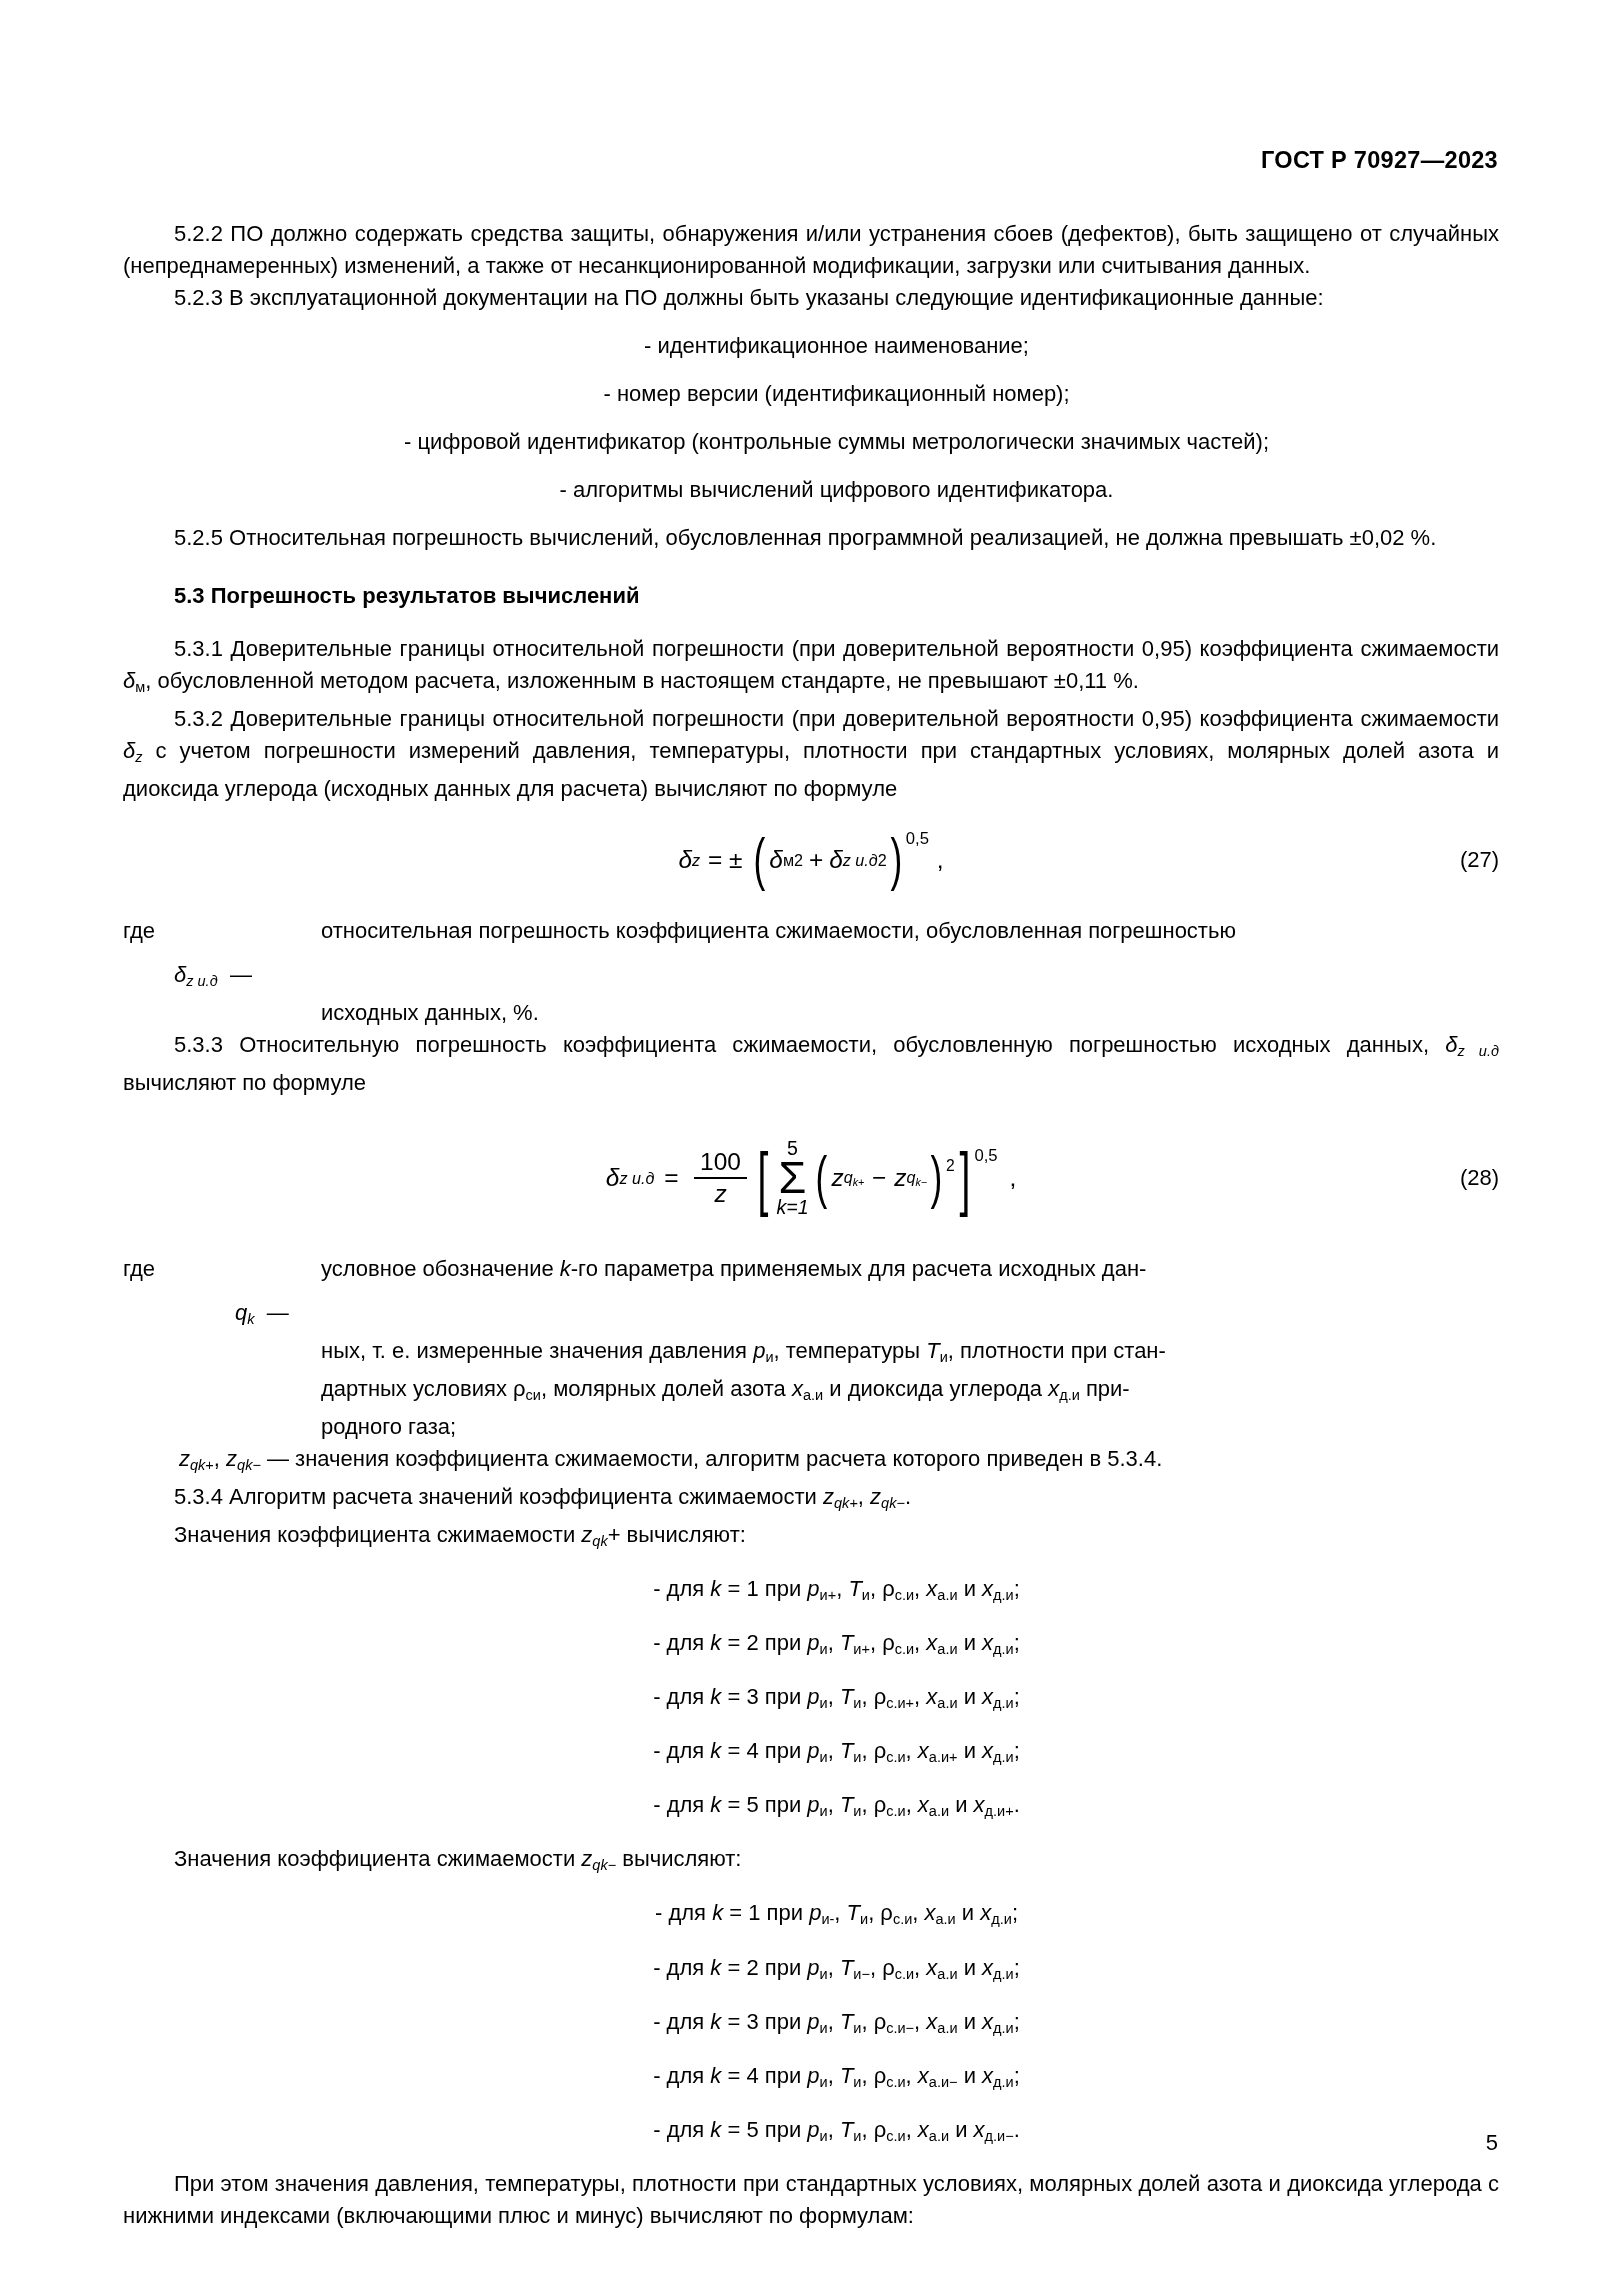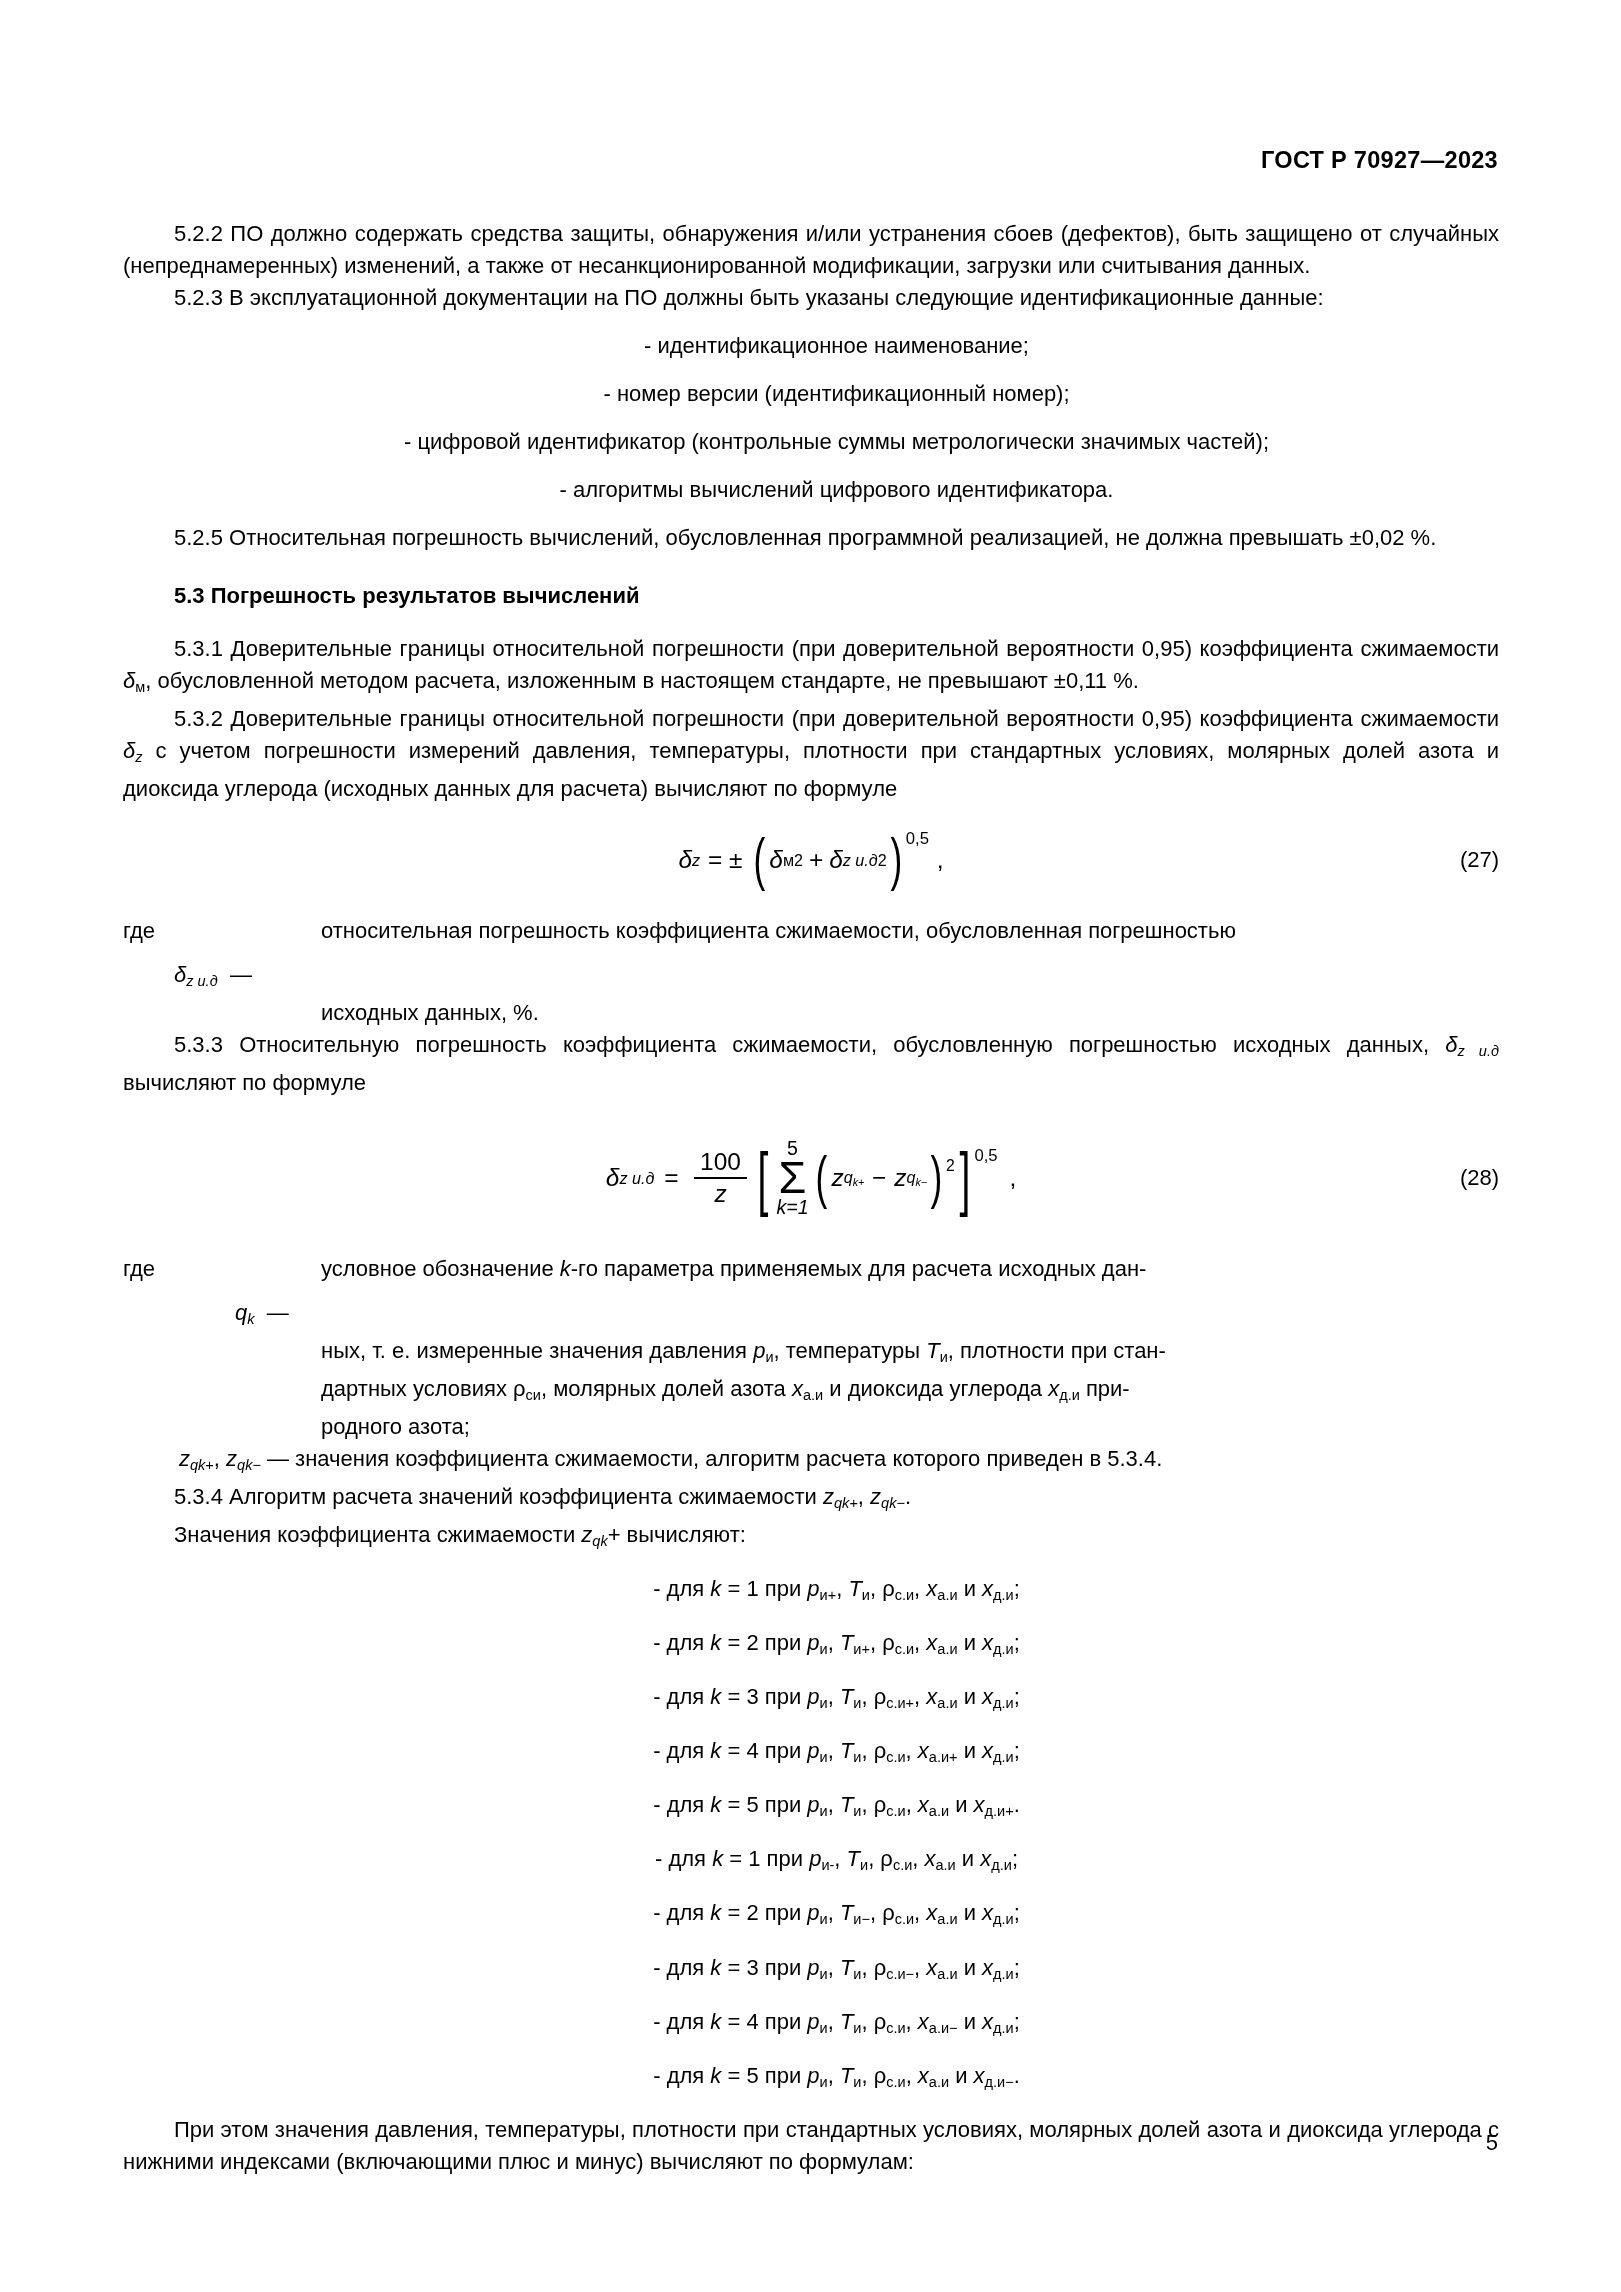--- a/index.html
+++ b/index.html
@@ -262,39 +262,40 @@
       <div class="formula-num">(28)</div>
     </div>
 
     <div class="where-block">
       <div class="where-label">где</div>
       <div class="where-sym" style="padding-left:61px;box-sizing:border-box;"><span class="it">q</span><sub class="it">k</sub> &nbsp;<span>—</span></div>
       <div class="where-text">условное обозначение <i>k</i>-го параметра применяемых для расчета исходных дан-</div>
     </div>
     <div class="where-cont" style="text-align:justify;">ных, т. е. измеренные значения давления <i>p</i><sub>и</sub>, температуры <i>T</i><sub>и</sub>, плотности при стан-</div>
     <div class="where-cont" style="text-align:justify;">дартных условиях ρ<sub>си</sub>, молярных долей азота <i>x</i><sub>а.и</sub> и диоксида углерода <i>x</i><sub>д.и</sub> при-</div>
-    <div class="where-cont">родного азота;</div>
+    <div class="where-cont">родного газа;</div>
 
     <div class="where-block2">
       <div class="where2-label">&nbsp;</div>
       <div class="where2-text"><i>z</i><sub><i>qk</i>+</sub>, <i>z</i><sub><i>qk</i>−</sub> — значения коэффициента сжимаемости, алгоритм расчета которого приведен в 5.3.4.</div>
     </div>
 
     <p class="nojust" style="padding-left:51px;">5.3.4 Алгоритм расчета значений коэффициента сжимаемости <i>z</i><sub><i>qk</i>+</sub>, <i>z</i><sub><i>qk</i>−</sub>.</p>
 
     <p class="nojust" style="padding-left:51px;">Значения коэффициента сжимаемости <i>z</i><sub><i>qk</i></sub>+ вычисляют:</p>
 
     <div>
       <p class="list-item">- для <i>k</i> = 1 при <i>p</i><sub>и+</sub>, <i>T</i><sub>и</sub>, ρ<sub>с.и</sub>, <i>x</i><sub>а.и</sub> и <i>x</i><sub>д.и</sub>;</p>
       <p class="list-item">- для <i>k</i> = 2 при <i>p</i><sub>и</sub>, <i>T</i><sub>и+</sub>, ρ<sub>с.и</sub>, <i>x</i><sub>а.и</sub> и <i>x</i><sub>д.и</sub>;</p>
       <p class="list-item">- для <i>k</i> = 3 при <i>p</i><sub>и</sub>, <i>T</i><sub>и</sub>, ρ<sub>с.и+</sub>, <i>x</i><sub>а.и</sub> и <i>x</i><sub>д.и</sub>;</p>
       <p class="list-item">- для <i>k</i> = 4 при <i>p</i><sub>и</sub>, <i>T</i><sub>и</sub>, ρ<sub>с.и</sub>, <i>x</i><sub>а.и+</sub> и <i>x</i><sub>д.и</sub>;</p>
       <p class="list-item">- для <i>k</i> = 5 при <i>p</i><sub>и</sub>, <i>T</i><sub>и</sub>, ρ<sub>с.и</sub>, <i>x</i><sub>а.и</sub> и <i>x</i><sub>д.и+</sub>.</p>
     </div>
 
+    <p class="nojust" style="padding-left:51px;">Значения коэффициента сжимаемости <i>z</i><sub><i>qk</i>−</sub> вычисляют:</p>
 
     <div>
       <p class="list-item">- для <i>k</i> = 1 при <i>p</i><sub>и-</sub>, <i>T</i><sub>и</sub>, ρ<sub>с.и</sub>, <i>x</i><sub>а.и</sub> и <i>x</i><sub>д.и</sub>;</p>
       <p class="list-item">- для <i>k</i> = 2 при <i>p</i><sub>и</sub>, <i>T</i><sub>и−</sub>, ρ<sub>с.и</sub>, <i>x</i><sub>а.и</sub> и <i>x</i><sub>д.и</sub>;</p>
       <p class="list-item">- для <i>k</i> = 3 при <i>p</i><sub>и</sub>, <i>T</i><sub>и</sub>, ρ<sub>с.и−</sub>, <i>x</i><sub>а.и</sub> и <i>x</i><sub>д.и</sub>;</p>
       <p class="list-item">- для <i>k</i> = 4 при <i>p</i><sub>и</sub>, <i>T</i><sub>и</sub>, ρ<sub>с.и</sub>, <i>x</i><sub>а.и−</sub> и <i>x</i><sub>д.и</sub>;</p>
       <p class="list-item">-  для <i>k</i> = 5 при <i>p</i><sub>и</sub>, <i>T</i><sub>и</sub>, ρ<sub>с.и</sub>, <i>x</i><sub>а.и</sub> и <i>x</i><sub>д.и−</sub>.</p>
     </div>
 
     <p class="indent">При этом значения давления, температуры, плотности при стандартных условиях, молярных долей азота и диоксида углерода с нижними индексами (включающими плюс и минус) вычисляют по формулам:</p>

